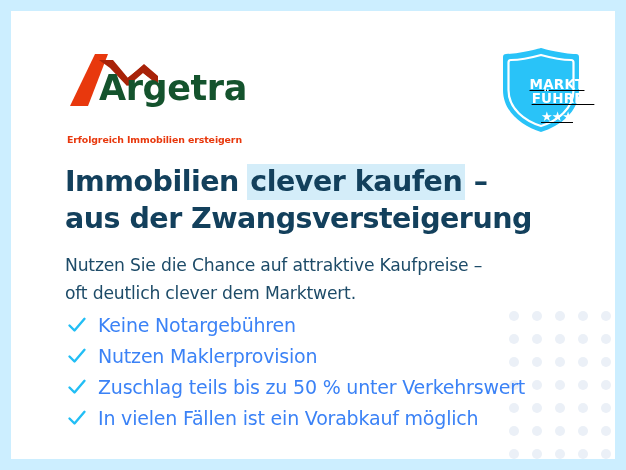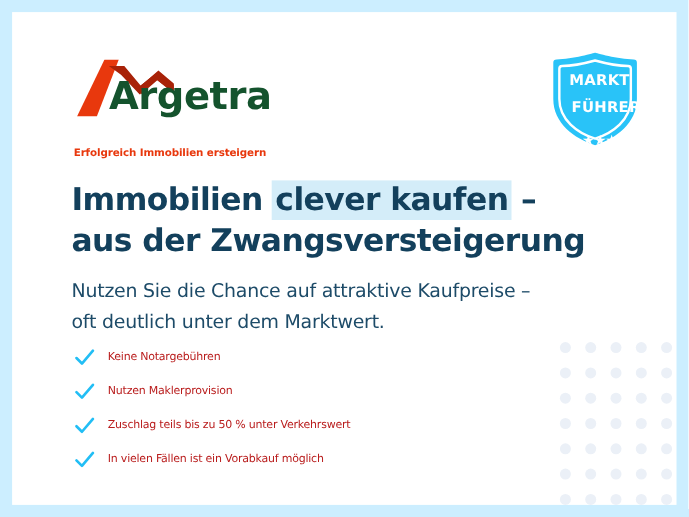--- a/index.html
+++ b/index.html
@@ -95,31 +95,32 @@
   
   .badge {
     position: absolute;
     left: 489px;
     top: 35px;
     width: 82px;
     height: 88px;
   }
   .badge-text {
     position: absolute;
-    left: 4px;
+    left: 16px;
     top: 0;
     width: 82px;
     height: 88px;
     display: flex;
     flex-direction: column;
     align-items: center;
-    justify-content: space-between;
+    justify-content: center;
     padding-top: 20px;
     box-sizing: border-box;
     pointer-events: none;
+    text-decoration: underline;
   }
   .badge-line1 {
     font-family: "DejaVu Sans", sans-serif;
     font-weight: bold;
     font-size: 13.5px;
     color: #ffffff;
     letter-spacing: 0.2px;
     line-height: 1.05;
   }
   .badge-line2 {
@@ -189,22 +190,22 @@
     flex: 0 0 auto;
     width: 22px;
     height: 22px;
     margin-right: 10px;
     display: flex;
     align-items: center;
     justify-content: center;
   }
   .check-label {
     font-family: "DejaVu Sans", sans-serif;
-    font-size: 10px;
-    color: #b91c1c;
+    font-size: 19px;
+    color: #3b82f6;
     letter-spacing: -0.2px;
     white-space: nowrap;
   }
 </style>
 </head>
 <body>
 
 <div class="canvas">
   <div class="card">
 
@@ -268,21 +269,21 @@
       </div>
     </div>
 
     <h1 class="headline">
       <span>Immobilien </span><span class="hl">clever kaufen</span><span> –</span><br>
       <span>aus der Zwangsversteigerung</span>
     </h1>
 
     <p class="subtitle">
       <span>Nutzen Sie die Chance auf attraktive Kaufpreise –</span><br>
-      <span>oft deutlich unter dem Marktwert.</span>
+      <span>oft deutlich clever dem Marktwert.</span>
     </p>
 
     <ul class="checklist" style="list-style:none;margin:0;padding:0;">
         <li class="check-item">
           <span class="check-icon">
             <svg viewBox="0 0 22 22" width="22" height="22" xmlns="http://www.w3.org/2000/svg">
               <path d="M3.5 11.5 L8.5 16.5 L18.5 4.8" fill="none" stroke="#22BEF5" stroke-width="2.4" stroke-linecap="round" stroke-linejoin="round"></path>
             </svg>
           </span>
           <span class="check-label">Keine Notargebühren</span>

